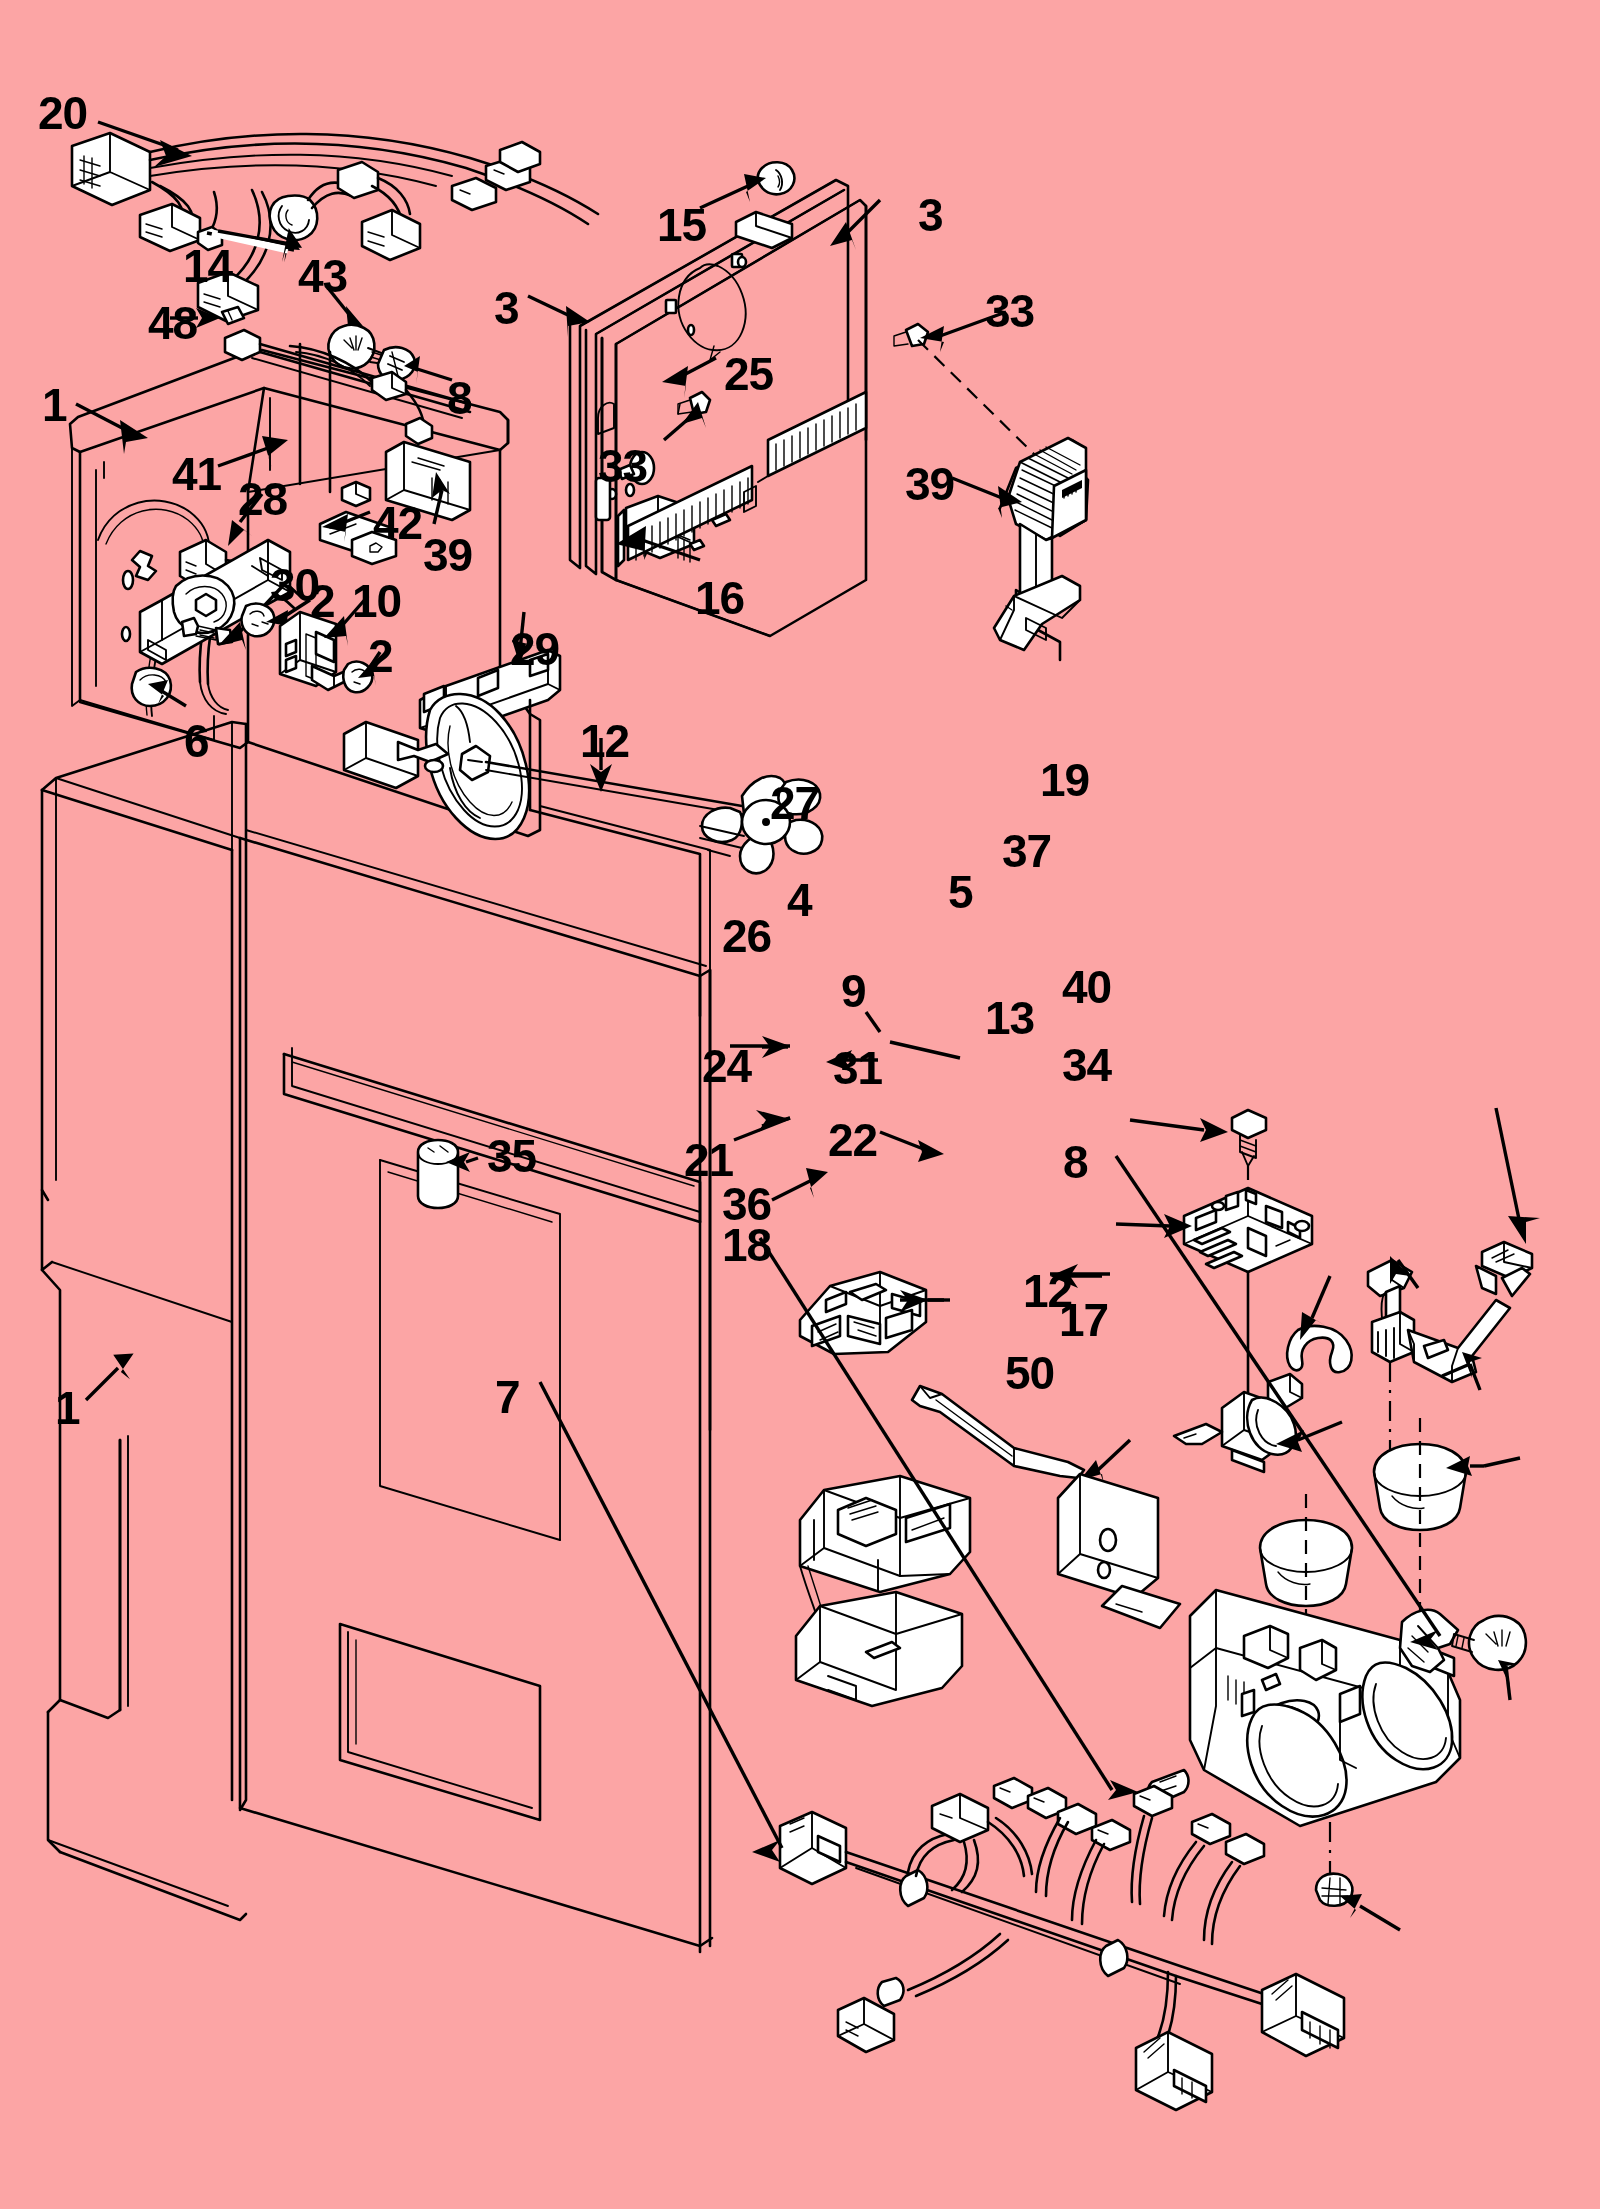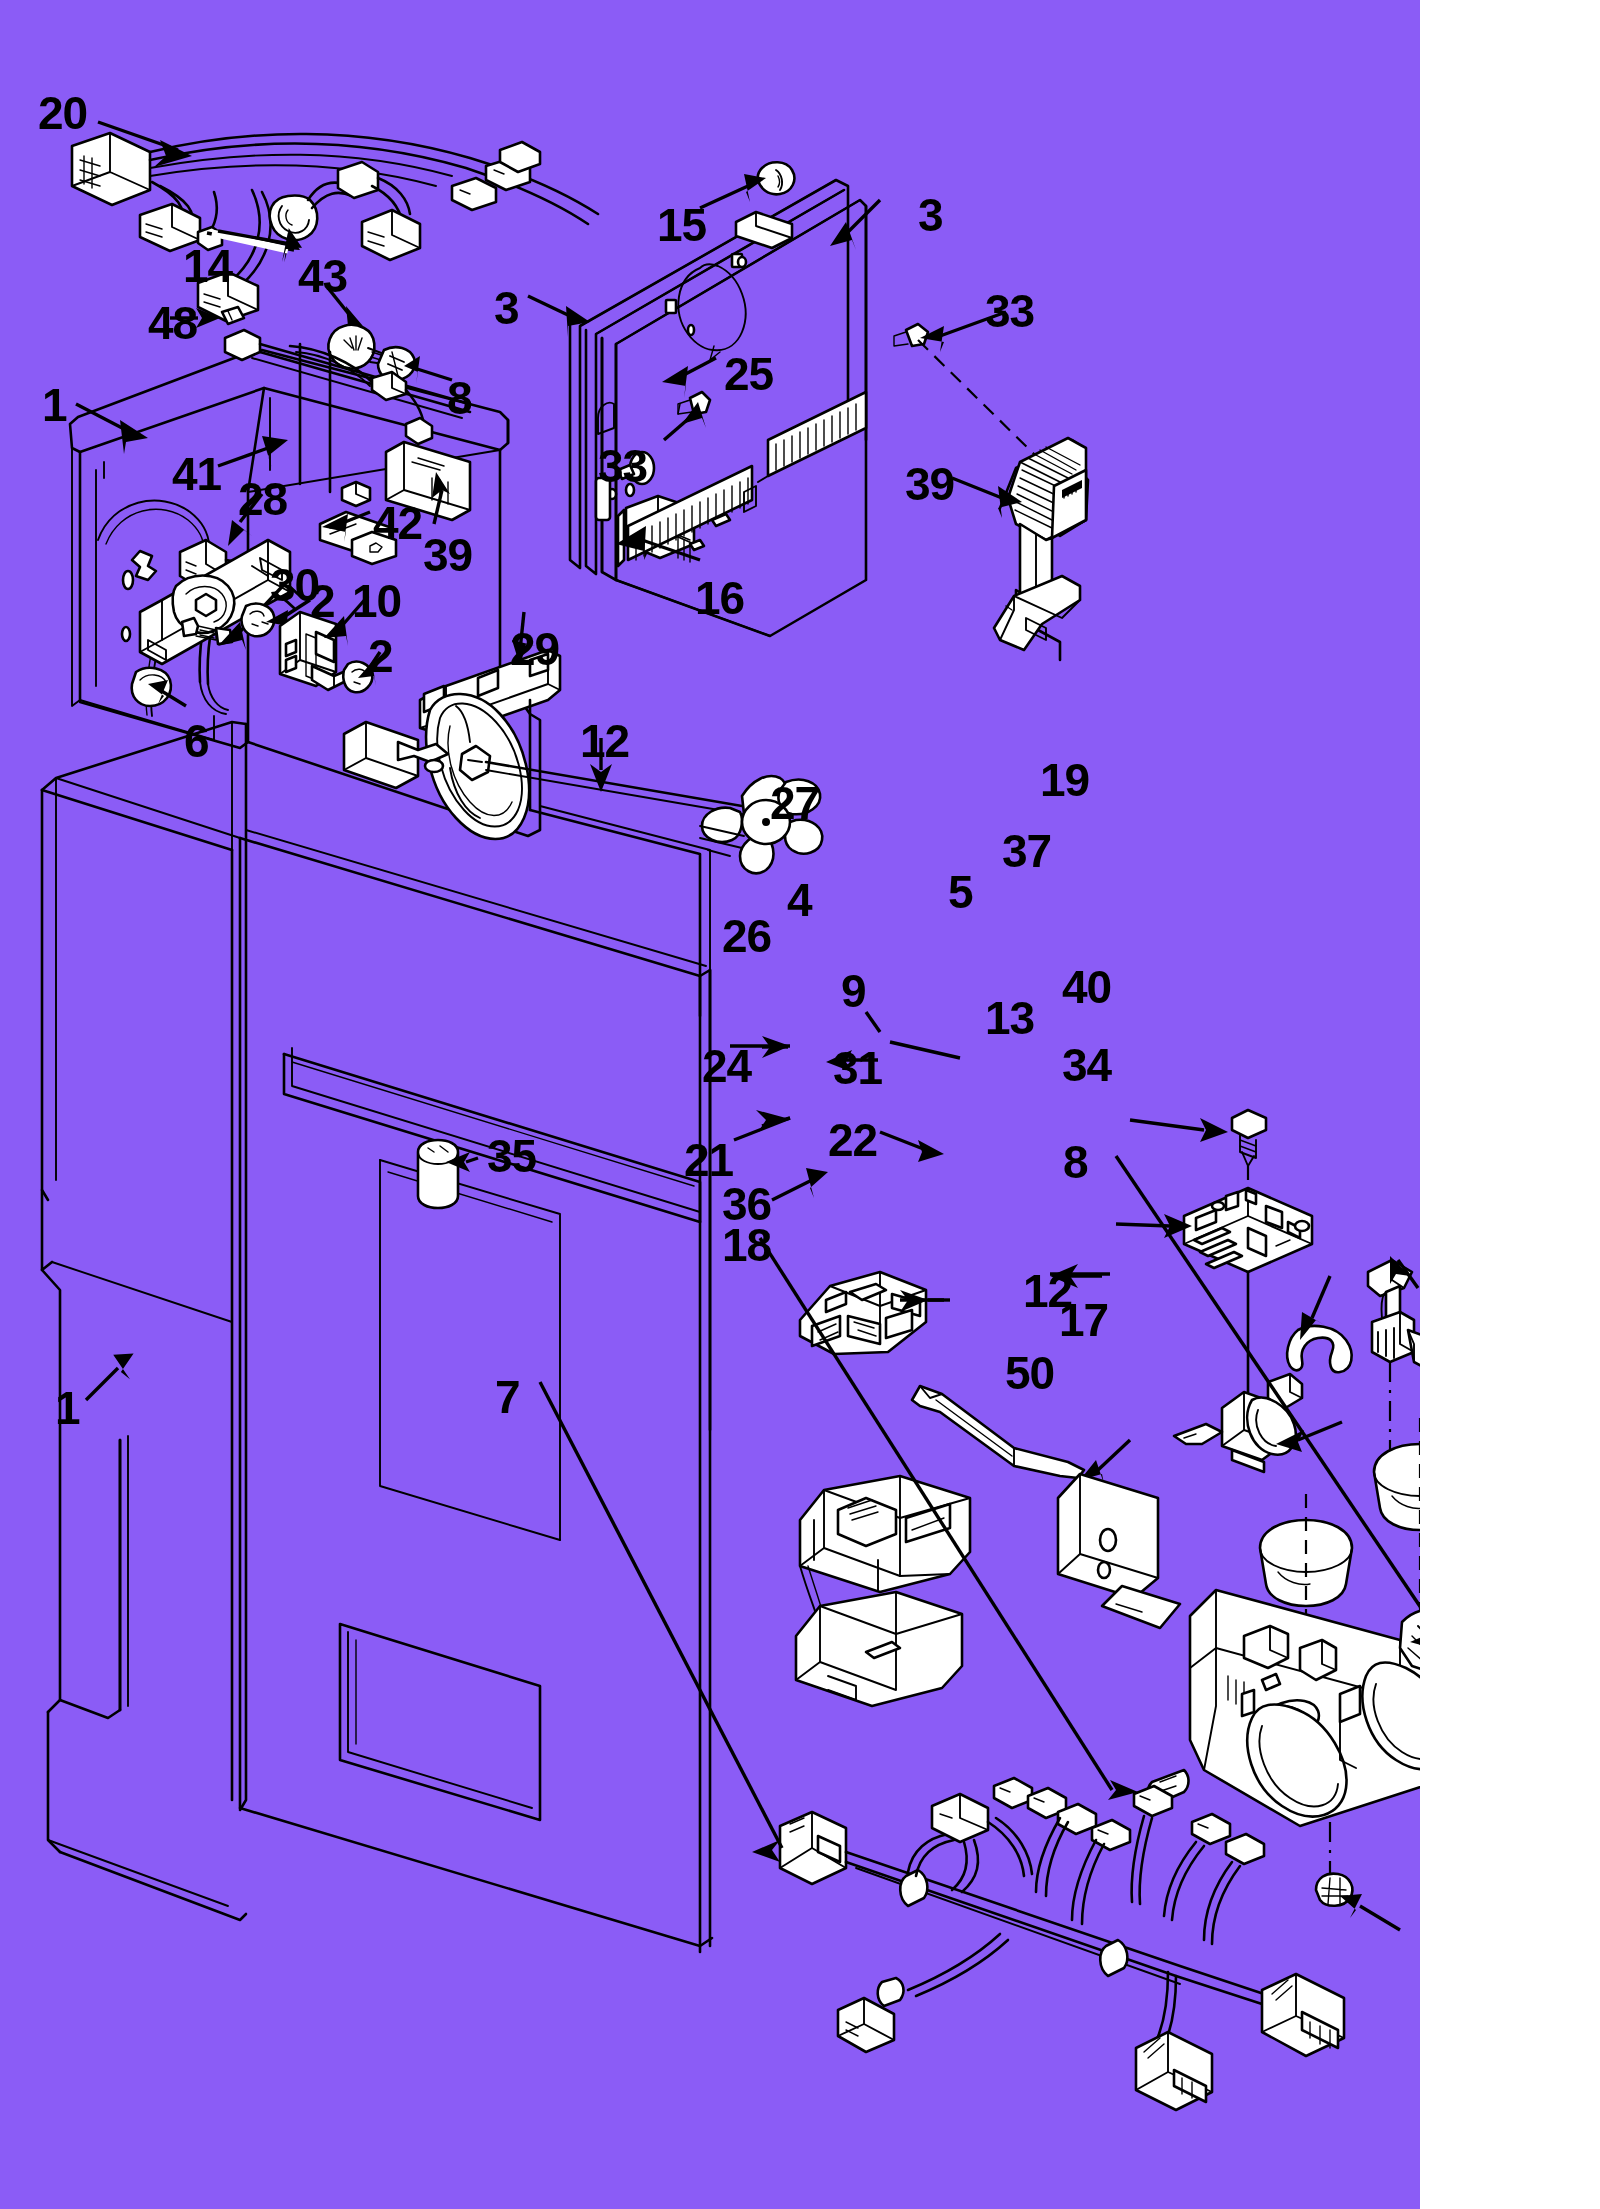--- a/index.html
+++ b/index.html
@@ -1,21 +1,21 @@
 <!DOCTYPE html>
 <html><head>
 <meta charset="utf-8">
 <title>Refrigerator Liner Parts Diagram</title>
 <style>
   html,body{margin:0;padding:0;background:#fff;}
   body{font-family:"Liberation Sans",sans-serif;}
   #sheet{
     position:relative;
-    width:1420px;height:2209px;
-    background:#8b5cf6;
+    width:1600px;height:2209px;
+    background:#fca5a5;
     overflow:hidden;
   }
   #art{position:absolute;left:0;top:0;width:1600px;height:2209px;}
   .callout{
     position:absolute;
     font-family:"Liberation Sans",sans-serif;
     font-size:46px;
     font-weight:700;
     color:#000;
     line-height:1;

